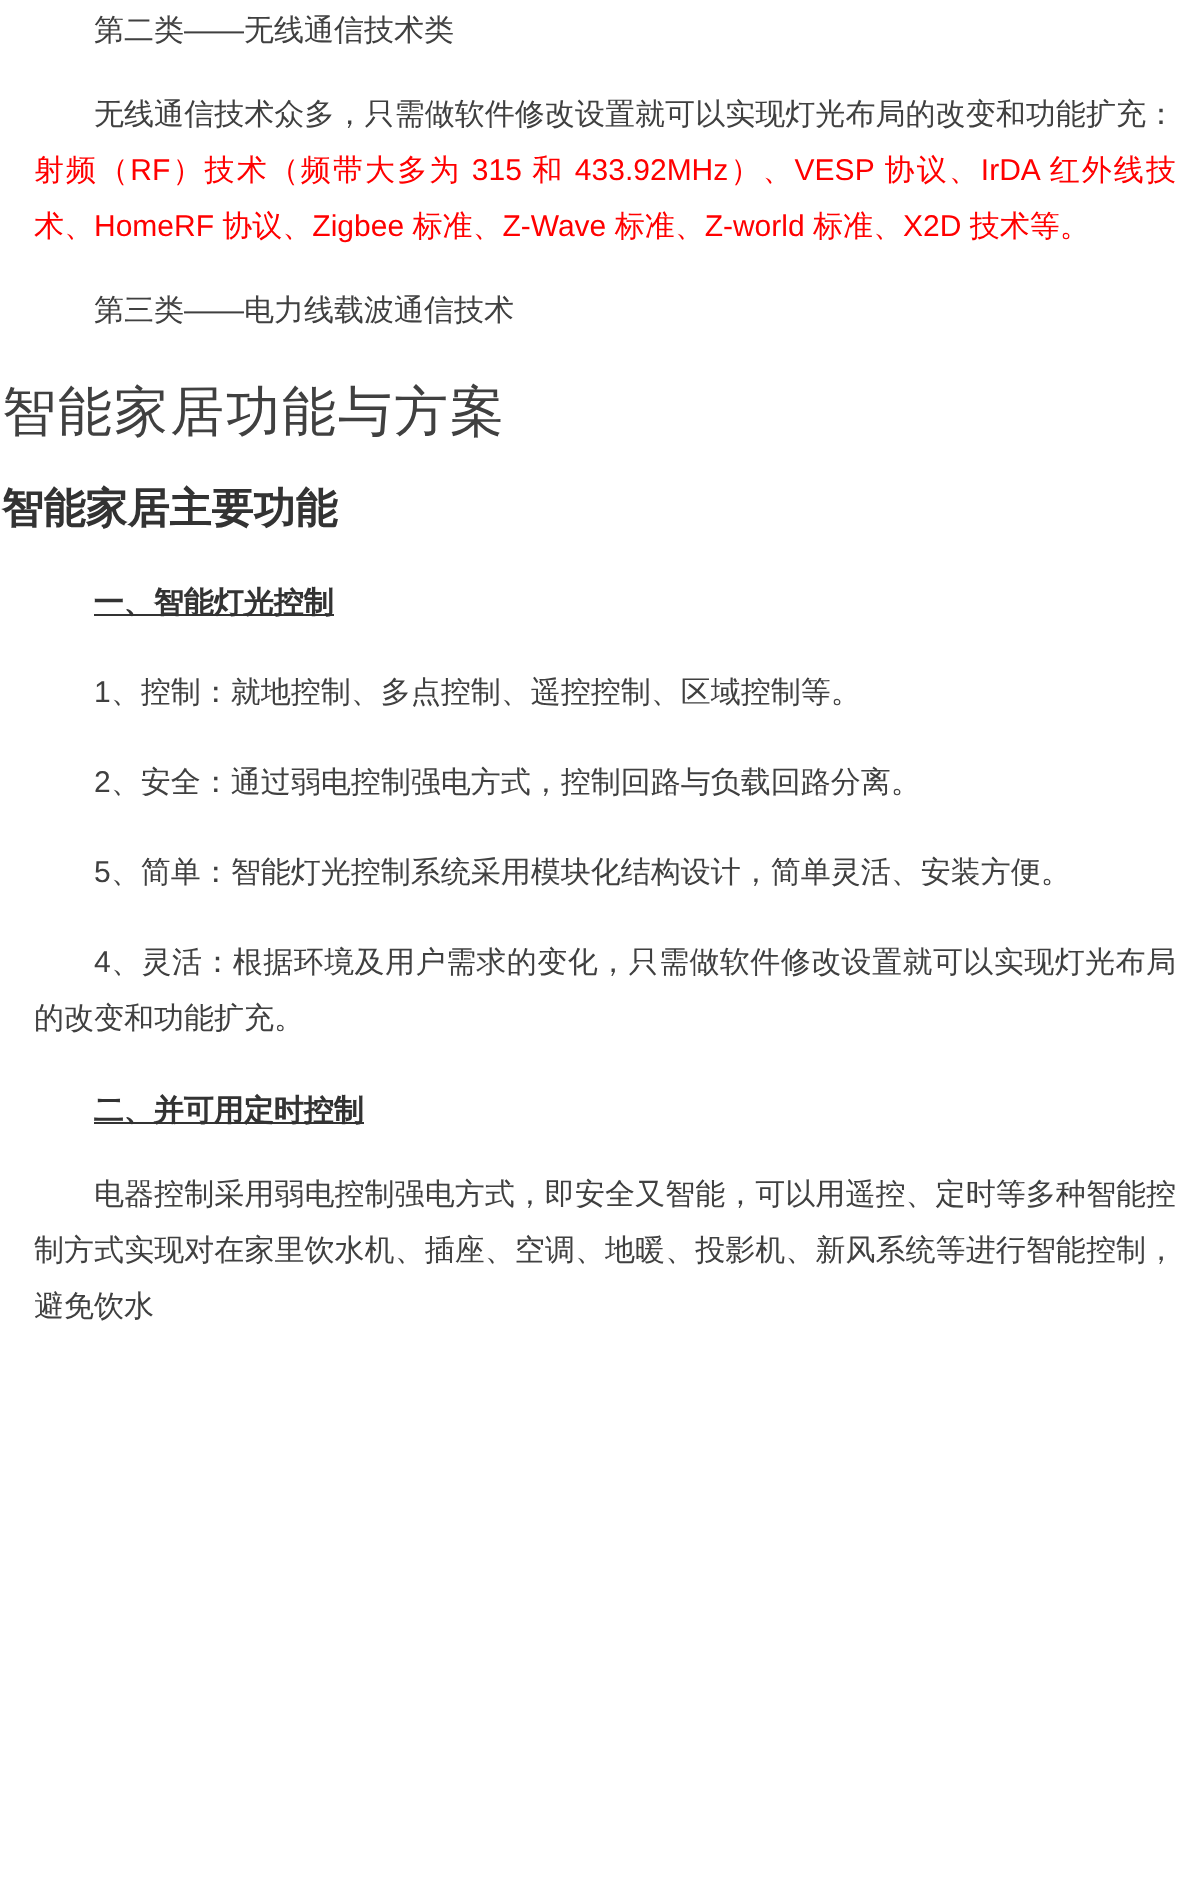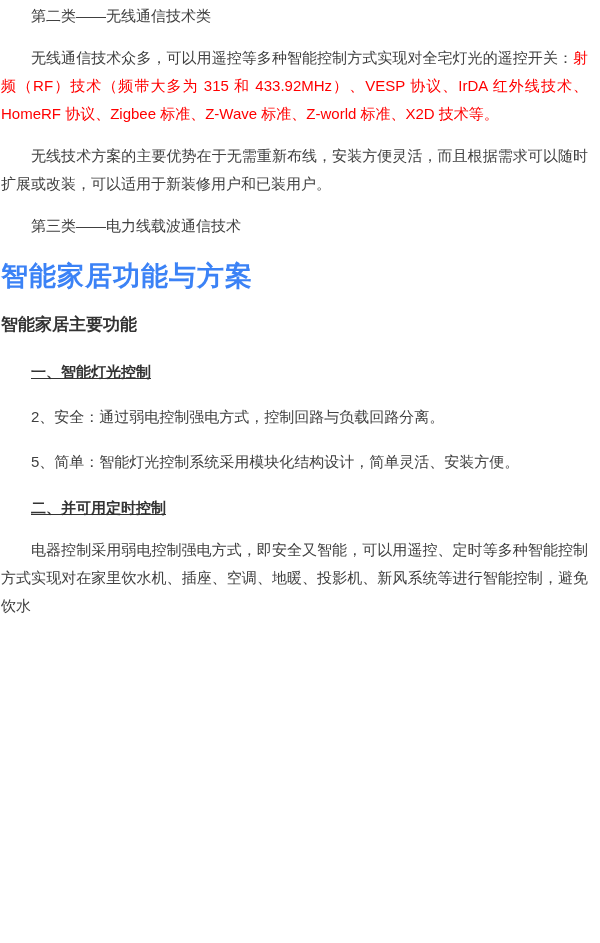--- a/index.html
+++ b/index.html
@@ -17,38 +17,39 @@
   .doc {
     padding: 2px 12px 0 1px;
   }
   .doc p {
     margin: 14px 0;
     font-size: 15px;
     line-height: 28px;
     text-align: justify;
     text-indent: 2em;
     color: #404040;
+    padding-left: 16px;
   }
   .doc p:first-child {
     margin-top: 0;
   }
   .red {
     color: #ff0000;
   }
   .main-title {
     font-size: 27px;
     line-height: 40px;
     margin: 16px 0 14px 0;
-    font-weight: bold;
-    color: #3b82f6;
+    font-weight: normal;
+    color: #404040;
     text-indent: 0;
     letter-spacing: 1px;
   }
   .section-heading {
-    font-size: 17px;
+    font-size: 21px;
     line-height: 30px;
     margin: 14px 0;
     font-weight: bold;
     color: #333333;
     text-indent: 0;
   }
   .doc p.bold-item {
     font-weight: bold;
     color: #333333;
     margin: 18px 0 14px 0;
@@ -58,38 +59,39 @@
     margin: 17px 0;
   }
 </style>
 </head>
 <body>
 
 <div class="doc">
 
   <p>第二类——无线通信技术类</p>
 
-  <p><span>无线通信技术众多，可以用遥控等多种智能控制方式实现对全宅灯光的遥控开关：</span><span class="red">射频（RF）技术（频带大多为 315 和 433.92MHz）、VESP 协议、IrDA 红外线技术、HomeRF 协议、Zigbee 标准、Z-Wave 标准、Z-world 标准、X2D 技术等。</span></p>
+  <p><span>无线通信技术众多，只需做软件修改设置就可以实现灯光布局的改变和功能扩充：</span><span class="red">射频（RF）技术（频带大多为 315 和 433.92MHz）、VESP 协议、IrDA 红外线技术、HomeRF 协议、Zigbee 标准、Z-Wave 标准、Z-world 标准、X2D 技术等。</span></p>
 
-  <p>无线技术方案的主要优势在于无需重新布线，安装方便灵活，而且根据需求可以随时扩展或改装，可以适用于新装修用户和已装用户。</p>
 
   <p>第三类——电力线载波通信技术</p>
 
 
   <h1 class="main-title">智能家居功能与方案</h1>
 
   <h2 class="section-heading">智能家居主要功能</h2>
 
   <p class="bold-item">一、智能灯光控制</p>
 
 
 
+  <p class="num-item">1、控制：就地控制、多点控制、遥控控制、区域控制等。</p>
 
   <p class="num-item">2、安全：通过弱电控制强电方式，控制回路与负载回路分离。</p>
 
   <p class="num-item">5、简单：智能灯光控制系统采用模块化结构设计，简单灵活、安装方便。</p>
 
+  <p class="num-item">4、灵活：根据环境及用户需求的变化，只需做软件修改设置就可以实现灯光布局的改变和功能扩充。</p>
 
   <p class="bold-item">二、并可用定时控制</p>
 
   <p>电器控制采用弱电控制强电方式，即安全又智能，可以用遥控、定时等多种智能控制方式实现对在家里饮水机、插座、空调、地暖、投影机、新风系统等进行智能控制，避免饮水</p>
 
 </div>
 
 </body></html>

